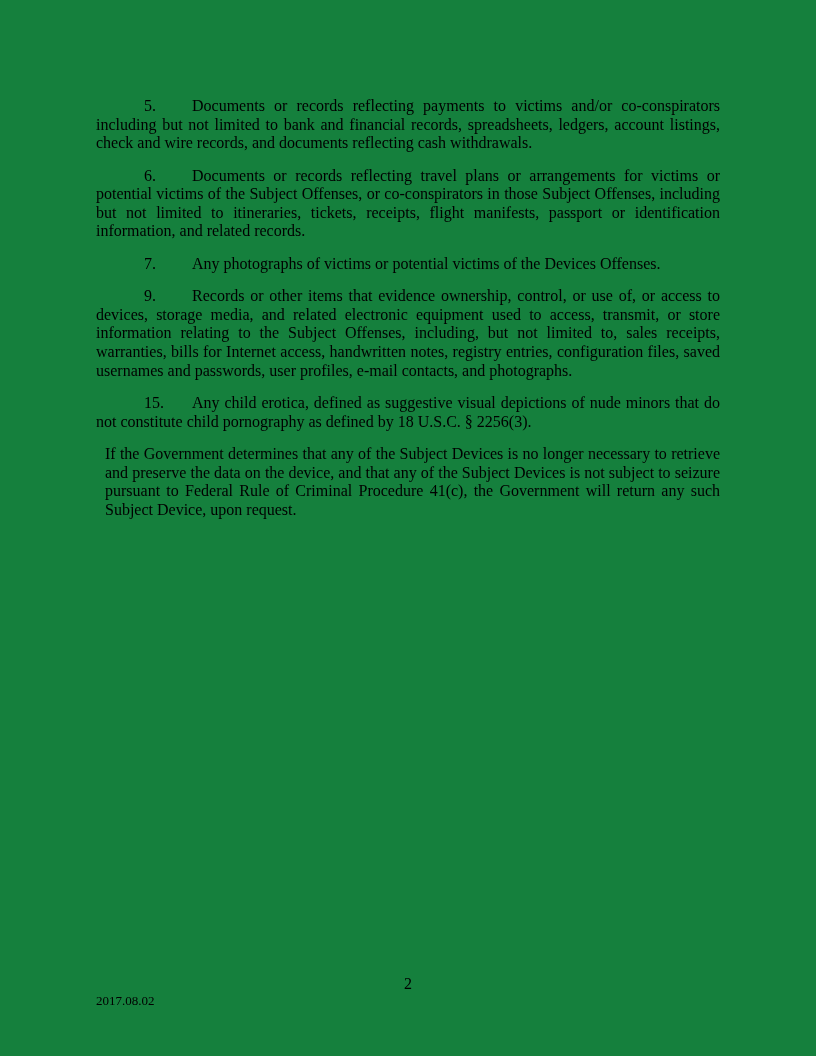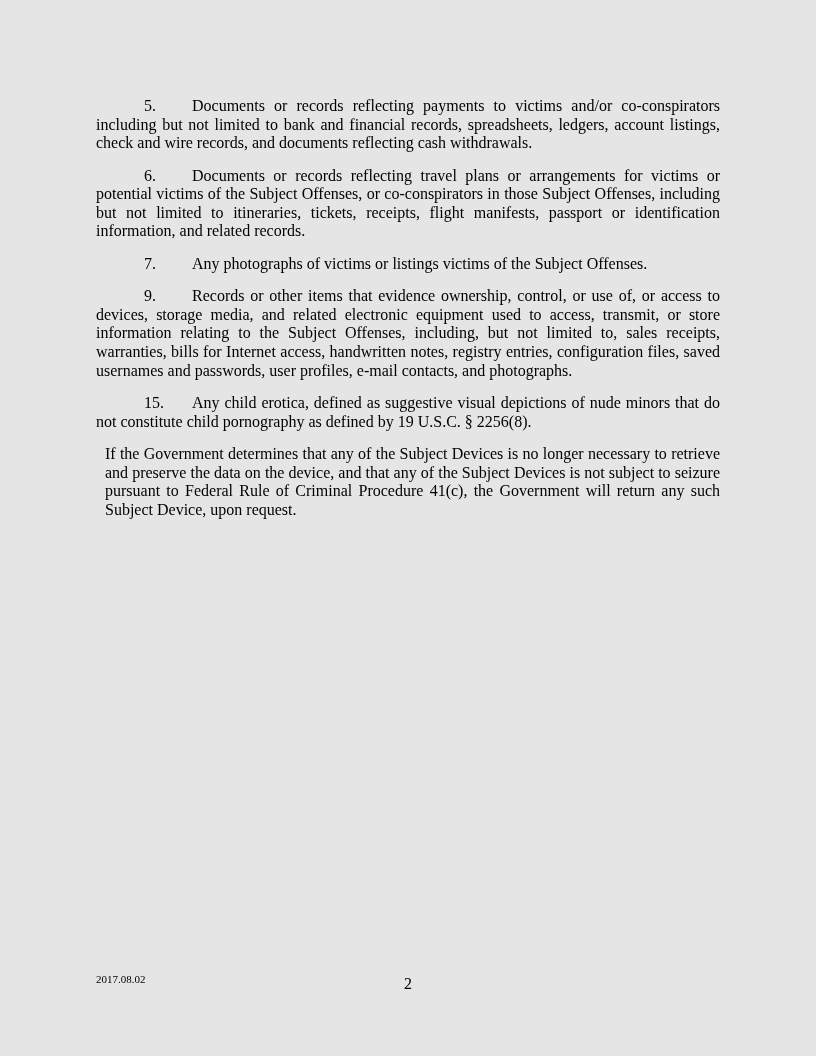--- a/index.html
+++ b/index.html
@@ -4,21 +4,21 @@
 <style>
   html, body {
     margin: 0;
     padding: 0;
     background: #ffffff;
   }
   .page {
     position: relative;
     width: 816px;
     height: 1056px;
-    background: #e5e5e5;
+    background: #15803d;
     font-family: "Liberation Serif", serif;
     font-size: 16px;
     color: #000000;
     overflow: hidden;
   }
   .content {
     position: absolute;
     top: 97px;
     left: 96px;
     width: 624px;
@@ -44,51 +44,51 @@
     position: absolute;
     top: 976px;
     left: 0;
     width: 100%;
     text-align: center;
     font-size: 16px;
     line-height: 1;
   }
   .date-stamp {
     position: absolute;
-    top: 974px;
+    top: 994px;
     left: 96px;
-    font-size: 11px;
+    font-size: 13px;
     line-height: 1;
   }
 </style>
 </head>
 <body>
 
 <div class="page">
   <div class="content">
 
     <p class="numbered">
       <span class="num">5.</span><span>Documents or records reflecting payments to victims and/or co-conspirators including but not limited to bank and financial records, spreadsheets, ledgers, account listings, check and wire records, and documents reflecting cash withdrawals.</span>
     </p>
 
     <p class="numbered">
       <span class="num">6.</span><span>Documents or records reflecting travel plans or arrangements for victims or potential victims of the Subject Offenses, or co-conspirators in those Subject Offenses, including but not limited to itineraries, tickets, receipts, flight manifests, passport or identification information, and related records.</span>
     </p>
 
     <p class="numbered">
-      <span class="num">7.</span><span>Any photographs of victims or listings victims of the Subject Offenses.</span>
+      <span class="num">7.</span><span>Any photographs of victims or potential victims of the Devices Offenses.</span>
     </p>
 
 
     <p class="numbered">
       <span class="num">9.</span><span>Records or other items that evidence ownership, control, or use of, or access to devices, storage media, and related electronic equipment used to access, transmit, or store information relating to the Subject Offenses, including, but not limited to, sales receipts, warranties, bills for Internet access, handwritten notes, registry entries, configuration files, saved usernames and passwords, user profiles, e-mail contacts, and photographs.</span>
     </p>
 
     <p class="numbered">
-      <span class="num">15.</span><span>Any child erotica, defined as suggestive visual depictions of nude minors that do not constitute child pornography as defined by 19 U.S.C. § 2256(8).</span>
+      <span class="num">15.</span><span>Any child erotica, defined as suggestive visual depictions of nude minors that do not constitute child pornography as defined by 18 U.S.C. § 2256(3).</span>
     </p>
 
     <p class="closing">If the Government determines that any of the Subject Devices is no longer necessary to retrieve and preserve the data on the device, and that any of the Subject Devices is not subject to seizure pursuant to Federal Rule of Criminal Procedure 41(c), the Government will return any such Subject Device, upon request.</p>
 
   </div>
 
   <div class="page-number">2</div>
   <div class="date-stamp">2017.08.02</div>
 </div>
 

